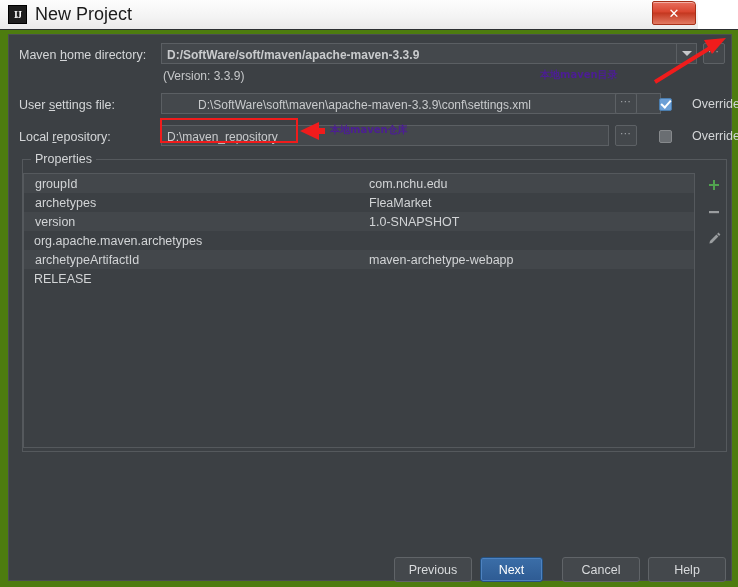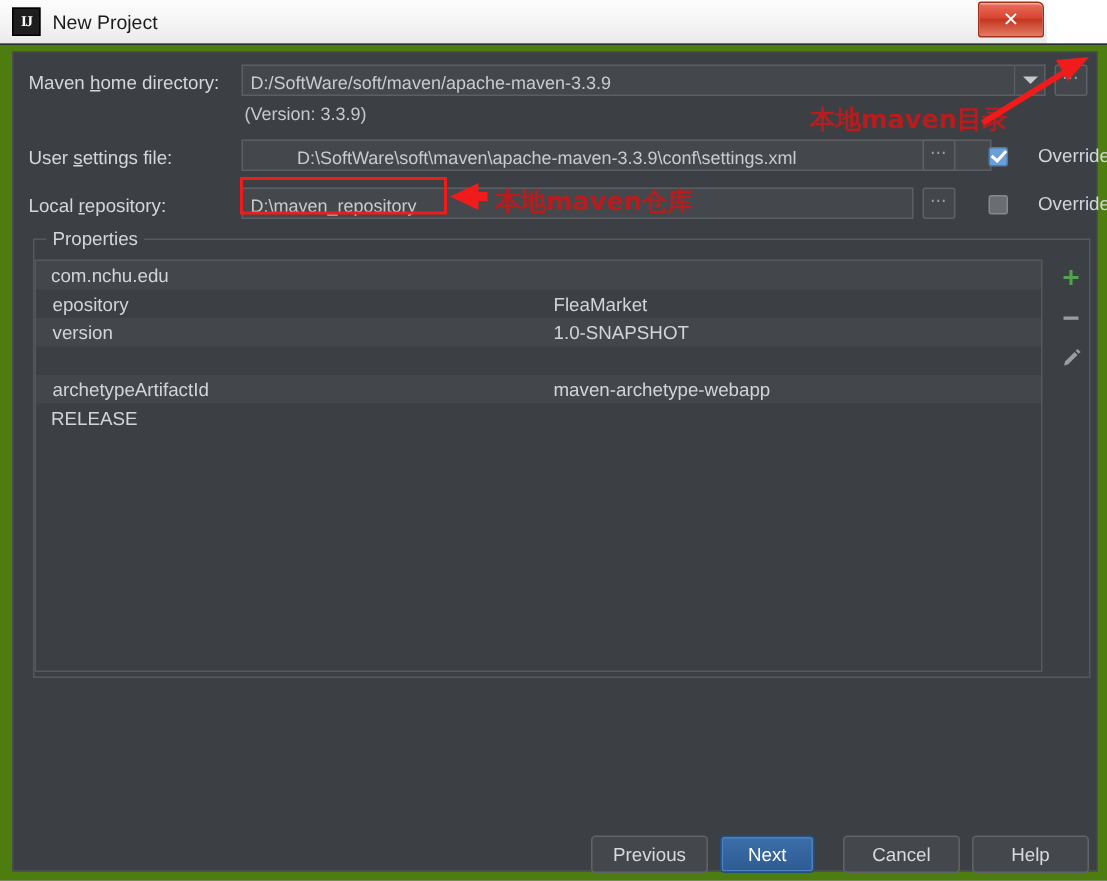--- a/index.html
+++ b/index.html
@@ -17,21 +17,21 @@
     display:flex;align-items:center;
   }
   #ij-icon{
     width:17px;height:17px;margin-left:8px;margin-right:8px;
     background:#1e1e1e;border:1px solid #000;
     color:#fff;font-size:10px;font-weight:bold;
     display:flex;align-items:center;justify-content:center;
     letter-spacing:-1px;font-family:"Liberation Serif",serif;
     flex:none;
   }
-  #title-text{font-size:13px;color:#1b1b1b;}
+  #title-text{font-size:18px;color:#1b1b1b;}
   #close-btn{
     position:absolute;right:2px;top:1px;width:42px;height:22px;
     background:linear-gradient(to bottom,#e8705f 0%,#d9452f 45%,#c43720 50%,#e27a63 100%);
     border:1px solid #a63018;border-radius:2px 4px 2px 2px;
     color:#fff;font-size:13px;font-weight:bold;
     display:flex;align-items:center;justify-content:center;
     box-shadow:inset 0 1px 0 rgba(255,255,255,.45);
     cursor:pointer;
   }
   
@@ -119,21 +119,21 @@
     display:flex;align-items:center;justify-content:center;cursor:pointer;
   }
   .btm-btn.primary{
     background:linear-gradient(to bottom,#3b6ea8 0%,#2e5b93 100%);
     border:1px solid #24507f;
     box-shadow:0 0 0 1px #4d82c0 inset;
     color:#ffffff;
   }
   
   .anno-text{
-    position:absolute;color:#b91c1c;font-size:17px;font-weight:bold;
+    position:absolute;color:#4c1d95;font-size:10px;font-weight:bold;
     white-space:nowrap;font-family:"DejaVu Sans",sans-serif;
   }
   #anno-box{
     position:absolute;left:160px;top:118px;width:138px;height:25px;
     border:2px solid #f01c1c;box-sizing:border-box;
   }
   svg.anno{position:absolute;overflow:visible;pointer-events:none;}
 </style>
 </head>
 <body>
@@ -141,21 +141,21 @@
 <div id="titlebar">
   <div id="ij-icon">IJ</div>
   <div id="title-text">New Project</div>
   <div id="close-btn">✕</div>
 </div>
 
 <div id="dialog">
   <div id="inner">
 
     <div class="row-label" style="left:10px;top:13px;"><span>Maven </span><span class="mn">h</span><span>ome directory:</span></div>
-    <div class="field" style="left:152px;top:8px;width:516px;">D:/SoftWare/soft/maven/apache-maven-3.3.9</div>
+    <div class="field" style="left:152px;top:8px;width:516px;font-weight:bold;">D:/SoftWare/soft/maven/apache-maven-3.3.9</div>
     <div class="drop-btn" style="left:668px;top:8px;">
       <span class="caret"></span>
     </div>
     <div class="browse-btn" style="left:694px;top:8px;">⋯</div>
 
     <div class="version-note" style="left:154px;top:34px;">(Version: 3.3.9)</div>
 
     <div class="row-label" style="left:10px;top:63px;"><span>User </span><span class="mn">s</span><span>ettings file:</span></div>
     <div class="field" style="left:152px;top:58px;width:500px;padding-left:36px;">D:\SoftWare\soft\maven\apache-maven-3.3.9\conf\settings.xml</div>
     <div class="browse-btn" style="left:606px;top:58px;">⋯</div>
@@ -170,31 +170,33 @@
     <div class="ov-wrap" style="left:636px;top:94px;">
       <span class="cb unchecked"></span>
       <span class="ov-label">Override</span>
     </div>
 
     <div id="props-group"></div>
     <div id="props-legend">Properties</div>
 
     <div id="props-table">
       <div class="prow alt">
+        <span class="pkey">groupId</span>
         <span class="pval">com.nchu.edu</span>
       </div>
       <div class="prow">
-        <span class="pkey">epository</span>
+        <span class="pkey">archetypes</span>
         <span class="pval">FleaMarket</span>
       </div>
       <div class="prow alt">
         <span class="pkey">version</span>
         <span class="pval">1.0-SNAPSHOT</span>
       </div>
       <div class="prow">
+        <span class="pval">org.apache.maven.archetypes</span>
       </div>
       <div class="prow alt">
         <span class="pkey">archetypeArtifactId</span>
         <span class="pval">maven-archetype-webapp</span>
       </div>
       <div class="prow">
         <span class="pval">RELEASE</span>
       </div>
     </div>
 

